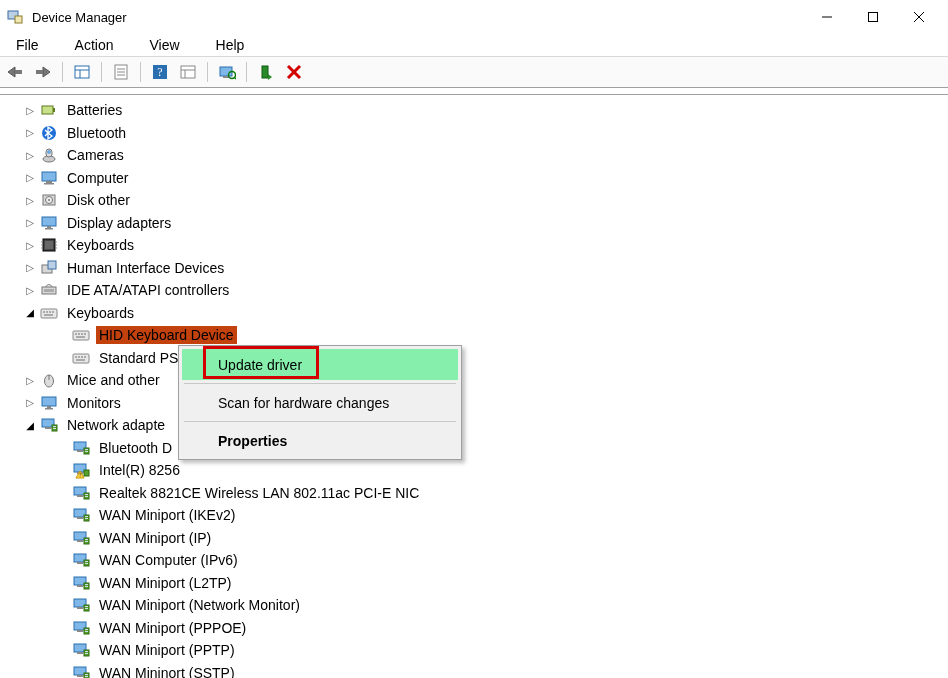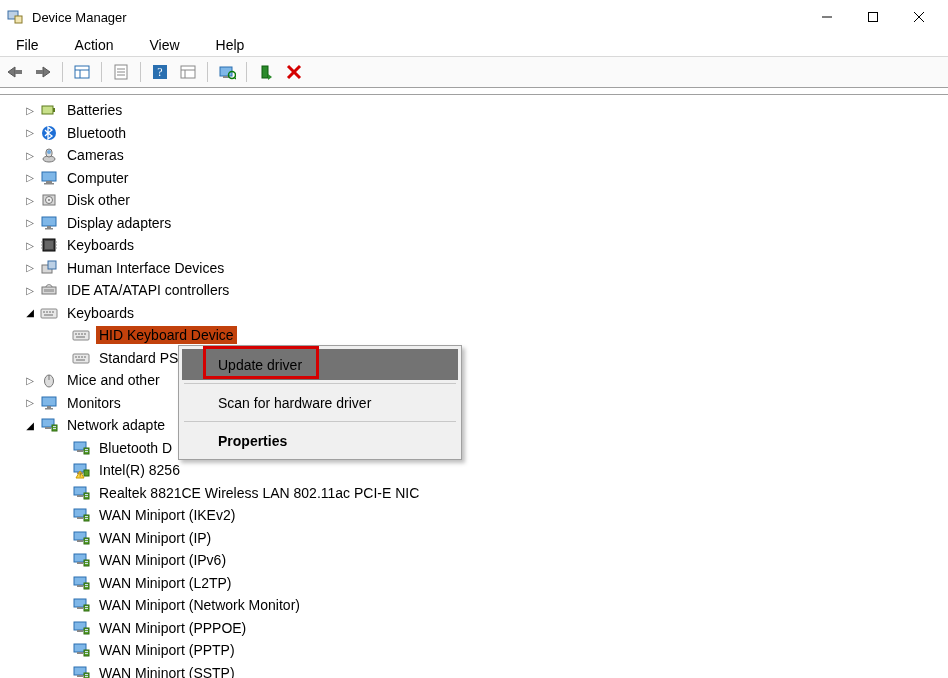--- a/index.html
+++ b/index.html
@@ -26,21 +26,21 @@
   .arrow.open{color:#000}
   .noarrow{width:18px}
   .icon{width:18px;height:18px;margin-right:6px;display:flex;align-items:center;justify-content:center}
   .label{padding:1px 3px}
   .label.sel{background:#c2410c}
   .lvl1{padding-left:18px}
   .lvl2{padding-left:50px}
   
   .ctxmenu{position:absolute;left:178px;top:345px;width:276px;background:#f0f0f0;border:1px solid #a0a0a0;box-shadow:3px 3px 4px rgba(0,0,0,.25);padding:3px}
   .ctxitem{height:31px;display:flex;align-items:center;padding:0 36px;font-size:14px}
-  .ctxitem.hl{background:#737373}
+  .ctxitem.hl{background:#86efac}
   .ctxitem.bold{font-weight:700}
   .ctxsep{height:1px;background:#c8c8c8;margin:3px 2px}
   .redbox{position:absolute;border:3px solid #d40000;pointer-events:none}
 </style>
 </head>
 <body>
 
 <div class="window">
 
   <div class="titlebar">
@@ -394,21 +394,21 @@
         <span class="noarrow"></span>
         <span class="icon">
           <svg width="18" height="18" viewBox="0 0 18 18">
             <rect x="2" y="3" width="12" height="8" fill="#7fb7e8" stroke="#2a6fb0"></rect>
             <rect x="5" y="11" width="6" height="2" fill="#888"></rect>
             <rect x="12" y="9" width="5" height="6" fill="#5aa02c" stroke="#2c6b0e"></rect>
             <rect x="13" y="10" width="3" height="1" fill="#cde"></rect>
             <rect x="13" y="12" width="3" height="1" fill="#cde"></rect>
           </svg>
         </span>
-        <span class="label">WAN Miniport (IPv6)</span>
+        <span class="label">WAN Computer (IPv6)</span>
       </div>
       <div class="node lvl2">
         <span class="noarrow"></span>
         <span class="icon">
           <svg width="18" height="18" viewBox="0 0 18 18">
             <rect x="2" y="3" width="12" height="8" fill="#7fb7e8" stroke="#2a6fb0"></rect>
             <rect x="5" y="11" width="6" height="2" fill="#888"></rect>
             <rect x="12" y="9" width="5" height="6" fill="#5aa02c" stroke="#2c6b0e"></rect>
             <rect x="13" y="10" width="3" height="1" fill="#cde"></rect>
             <rect x="13" y="12" width="3" height="1" fill="#cde"></rect>
@@ -466,19 +466,19 @@
             <rect x="13" y="12" width="3" height="1" fill="#cde"></rect>
           </svg>
         </span>
         <span class="label">WAN Mininort (SSTP)</span>
       </div>
     </div>
 
   <div class="ctxmenu" id="ctxmenu">
       <div class="ctxitem hl">Update driver</div>
       <div class="ctxsep"></div>
-      <div class="ctxitem">Scan for hardware driver</div>
+      <div class="ctxitem">Scan for hardware changes</div>
       <div class="ctxsep"></div>
       <div class="ctxitem bold">Properties</div>
     </div>
 
 <div class="redbox" style="left: 203px; top: 346px; width: 110px; height: 27px;"></div>
   </div>
 
 </body></html>

